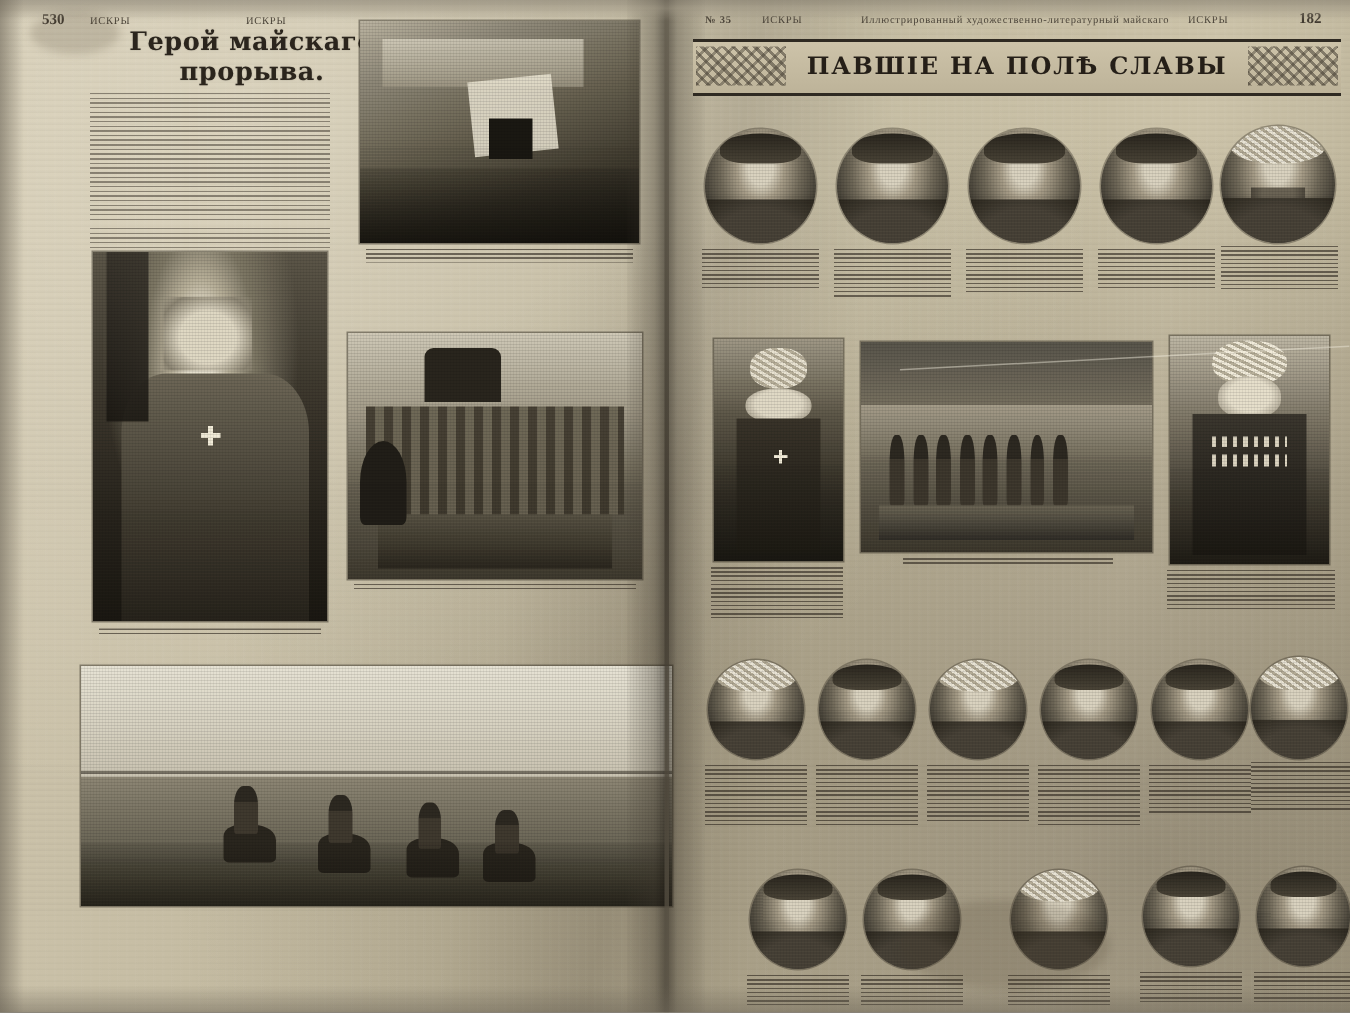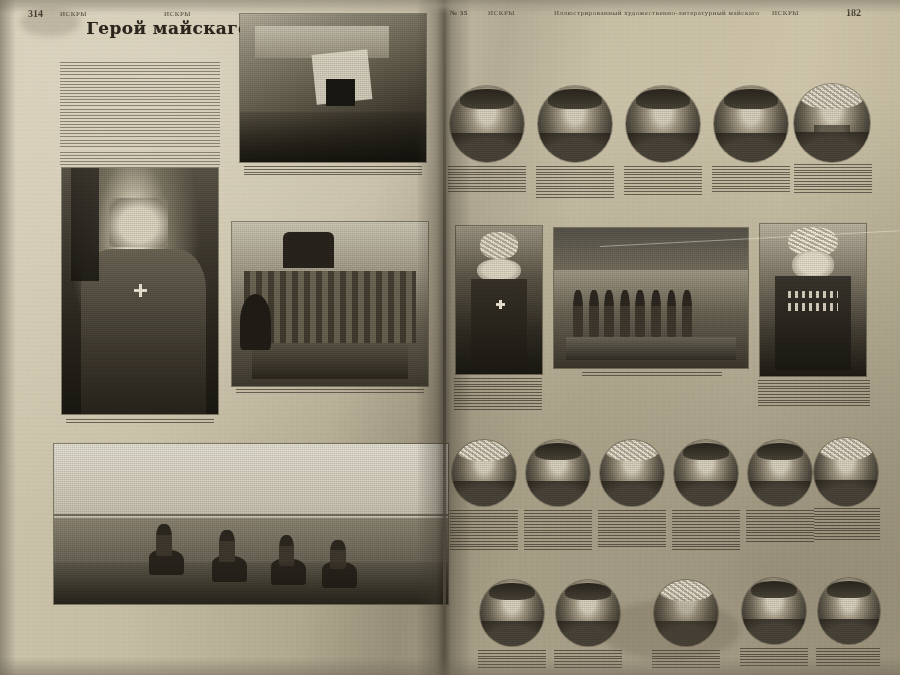--- a/index.html
+++ b/index.html
@@ -50,21 +50,21 @@
       rgba(60,54,44,0.04) 100%);
   }
   .gutter-line{
     position:absolute;top:0;left:443px;width:3px;height:675px;
     background:linear-gradient(180deg,#6a6354,#3c362c,#5e5749);
     opacity:.75;
   }
 
   .page{position:absolute;top:0;}
   .page.left{left:14px;width:414px;height:675px;}
-  .page.right{left:442px;width:438px;height:589px;}
+  .page.right{left:462px;width:438px;height:589px;}
 
   
   .runhead{position:absolute;font-size:7px;letter-spacing:.5px;color:#4a4338;white-space:nowrap;}
   .folio{position:absolute;font-size:10px;font-weight:bold;color:#413a30;}
 
   
   .title-left{
     position:absolute;left:44px;top:18px;width:220px;text-align:center;
     font-family:"DejaVu Serif", serif;font-weight:bold;font-size:17px;line-height:1.18;
     color:#2b251d;letter-spacing:.4px;
@@ -201,26 +201,27 @@
 </style>
 </head>
 <body>
 
 <div id="page">
   <div class="paper"></div>
   <div class="grain"></div>
 
   <div class="page left">
 
-    <div class="folio" style="left:14px;top:8px;">314</div>
+    <div class="folio" style="left:14px;top:8px;">530</div>
     <div class="runhead" style="left:46px;top:10px;">ИСКРЫ</div>
     <div class="runhead" style="left:150px;top:10px;">ИСКРЫ</div>
 
     <div class="title-left">
       <div>Герой майскаго</div>
+      <div>прорыва.</div>
     </div>
 
     <div class="textcol faketext" style="left:46px;top:62px;width:160px;height:86px;"></div>
     <div class="textcol faketext" style="left:46px;top:152px;width:160px;height:14px;"></div>
 
     <div class="photo ph-frame" style="left:226px;top:14px;width:186px;height:148px;">
       <div style="position:absolute;inset:0;background:linear-gradient(160deg,#b9b2a0 0%, #8e8878 20%, #66604f 48%, #433e32 72%, #23211a 100%);"></div>
       <div style="position:absolute;left:8%;top:8%;width:72%;height:22%;background:linear-gradient(180deg,#d8d2c0,#a29b88);opacity:.75;"></div>
       <div style="position:absolute;left:40%;top:26%;width:30%;height:34%;background:#e8e2d0;transform:rotate(-6deg);opacity:.85;"></div>
       <div style="position:absolute;left:46%;top:44%;width:16%;height:18%;background:#1c1a14;"></div>
@@ -270,20 +271,25 @@
   <div class="gutter-line"></div>
 
   <div class="page right">
 
     <div class="runhead" style="left:8px;top:9px;font-weight:bold;">№ 35</div>
     <div class="runhead" style="left:46px;top:9px;">ИСКРЫ</div>
     <div class="runhead" style="left:112px;top:9px;">Иллюстрированный художественно-литературный майскаго</div>
     <div class="runhead" style="left:330px;top:9px;">ИСКРЫ</div>
     <div class="folio" style="left:404px;top:7px;">182</div>
 
+    <div class="banner" style="left:0px;top:26px;width:432px;">
+      <div class="orn l"></div>
+      <div class="orn r"></div>
+      <div class="btxt">ПАВШІЕ НА ПОЛѢ СЛАВЫ</div>
+    </div>
 
     <div class="oval" style="left:8px;top:86px;width:74px;height:76px;">
       <div class="face"></div>
         <div class="cap-hat"></div>
         <div class="shoulders"></div>
         <div class="htone"></div>
     </div>
     <div class="oval" style="left:96px;top:86px;width:74px;height:76px;">
       <div class="face"></div>
         <div class="cap-hat"></div>

